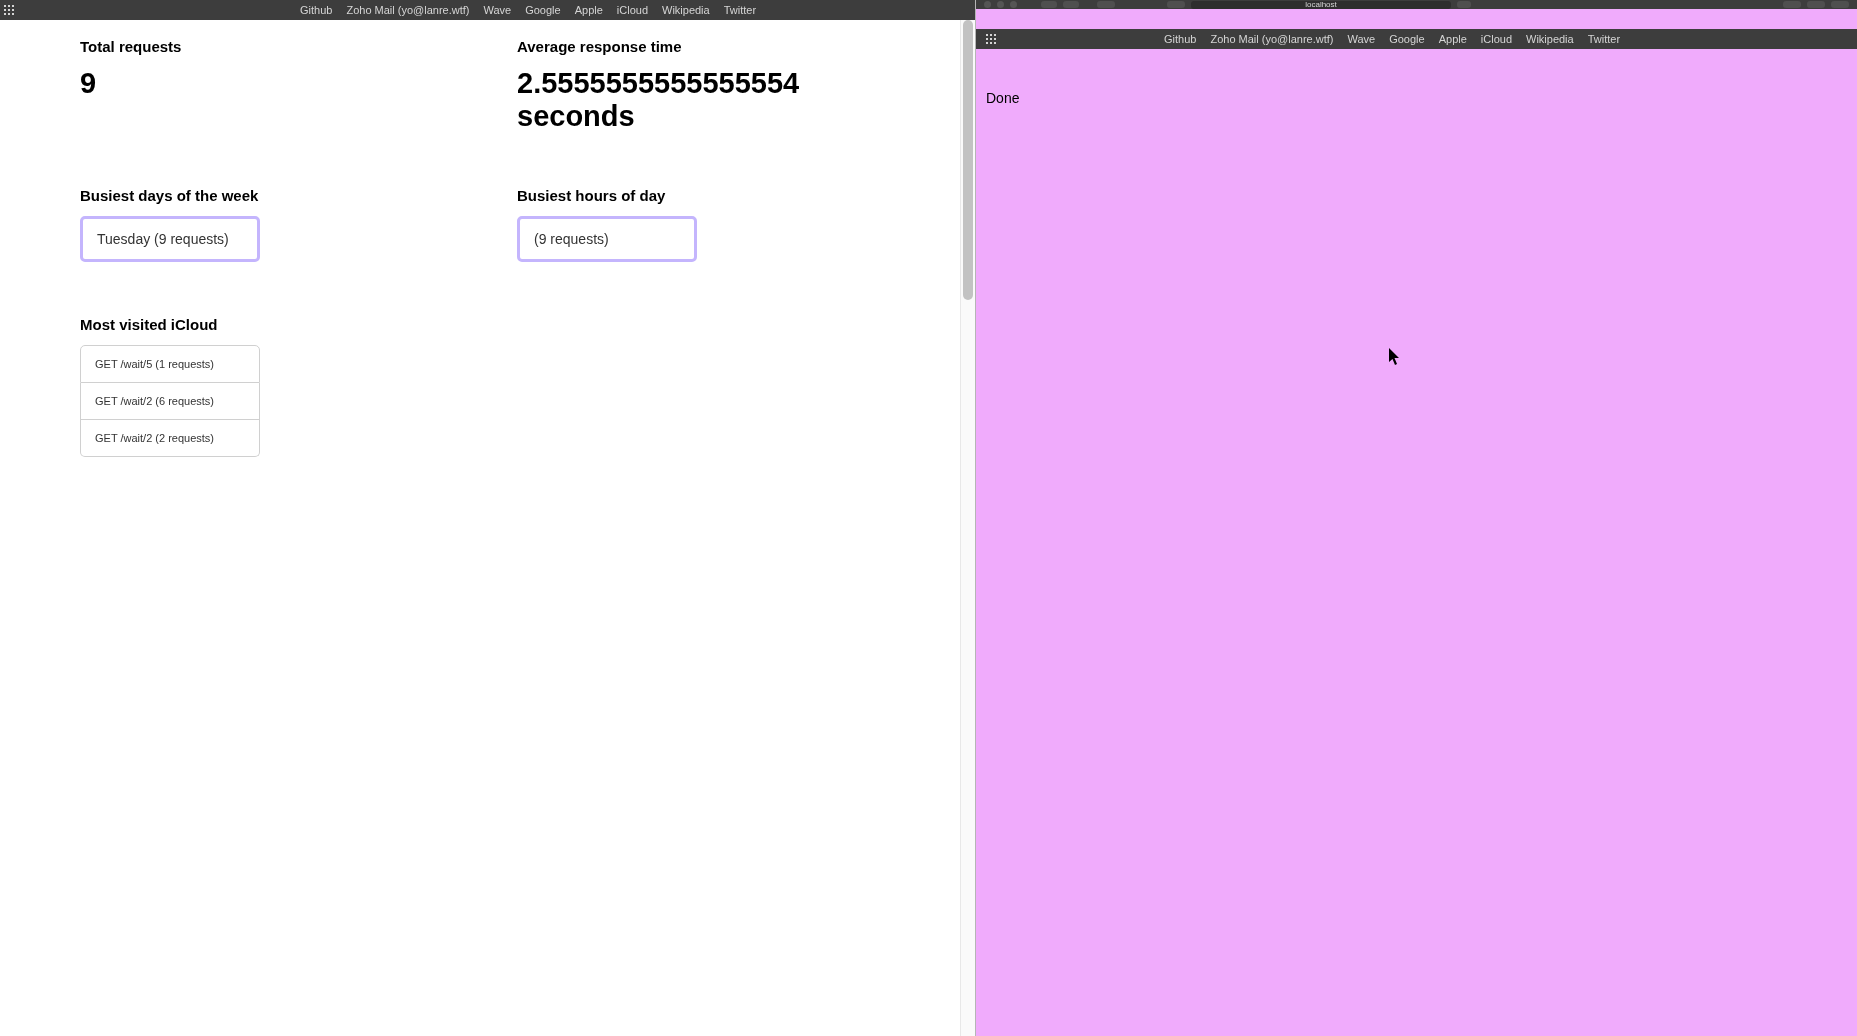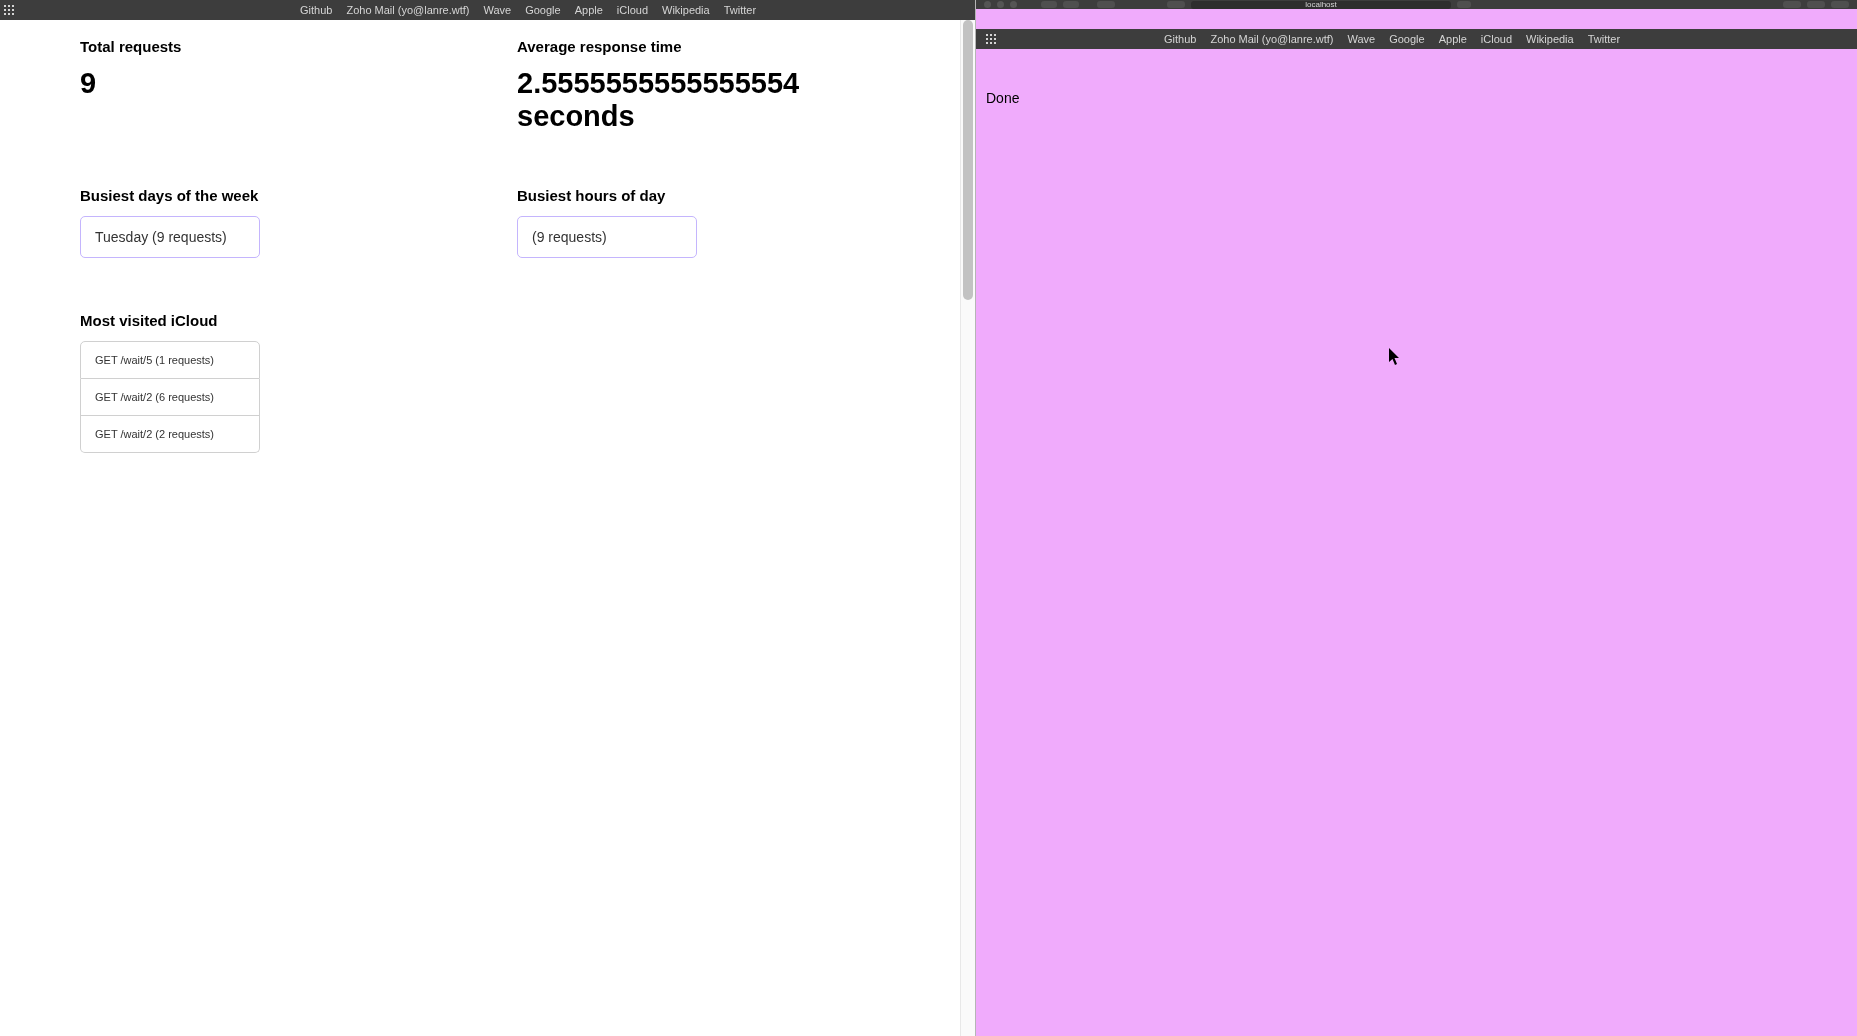--- a/index.html
+++ b/index.html
@@ -147,21 +147,21 @@
       font-weight: 700;
       font-size: 15px;
       margin-bottom: 6px;
     }
     .big-number {
       font-weight: 700;
       font-size: 29px;
       margin-top: 12px;
     }
     .card {
-      border: 1px solid #c4b5fd;
+      border: 3px solid #c4b5fd;
       border-radius: 5px;
       padding: 12px 14px;
       width: 180px;
       font-size: 14px;
       color: #333;
       margin-top: 12px;
     }
     .card-list {
       width: 180px;
       margin-top: 12px;

